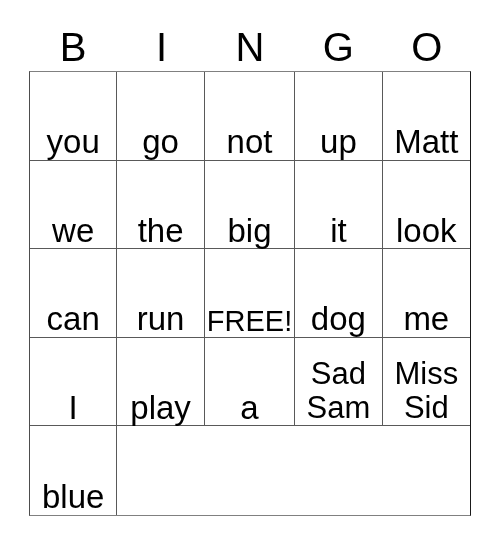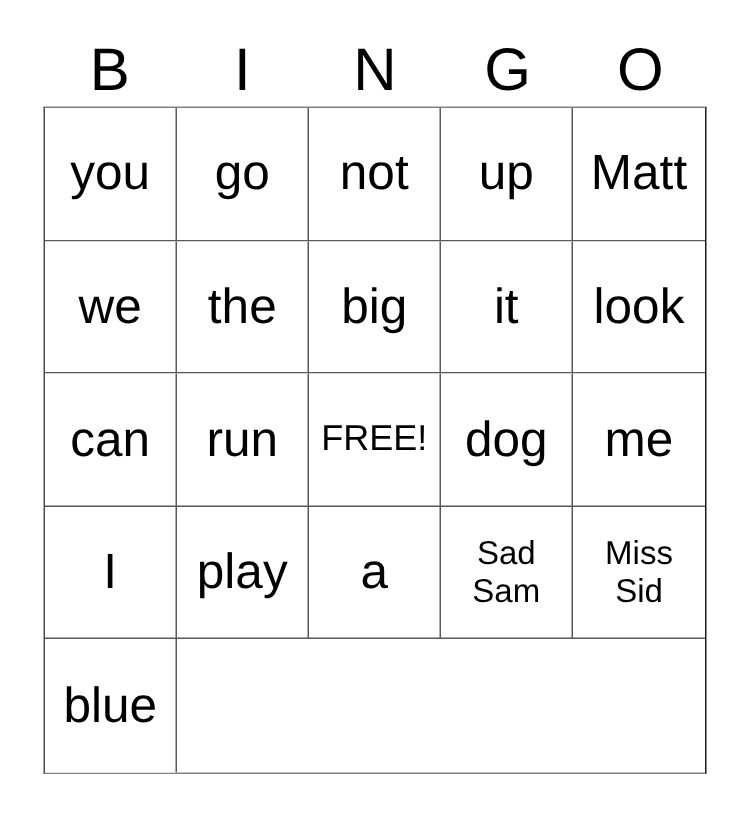--- a/index.html
+++ b/index.html
@@ -61,46 +61,46 @@
     border-bottom: 1.5px solid #808080;
     box-sizing: border-box;
     background: #ffffff;
   }
   .cell {
     position: relative;
     border-right: 1px solid #595959;
     border-bottom: 1px solid #595959;
     box-sizing: border-box;
     display: flex;
-    align-items: center;
+    align-items: flex-end;
     justify-content: center;
     text-align: center;
     padding: 0 2px;
     background: #ffffff;
   }
   .cell:nth-child(5n) { border-right: none; }
   .cell:nth-child(n+21) { border-bottom: none; }
 
   .cell-text {
     font-size: 33px;
     line-height: 1.05;
     font-weight: 400;
     color: #000000;
     white-space: pre-line;
     display: block;
     width: 100%;
     user-select: none;
   }
   
   .cell.free .cell-text {
-    font-size: 24px;
+    font-size: 29px;
   }
   
   .cell.multiline .cell-text {
-    font-size: 22px;
+    font-size: 31px;
     line-height: 1.1;
   }
 </style>
 </head>
 <body>
 
 <div id="card">
 
   <div id="header-row">
       <div class="header-letter">B</div>

